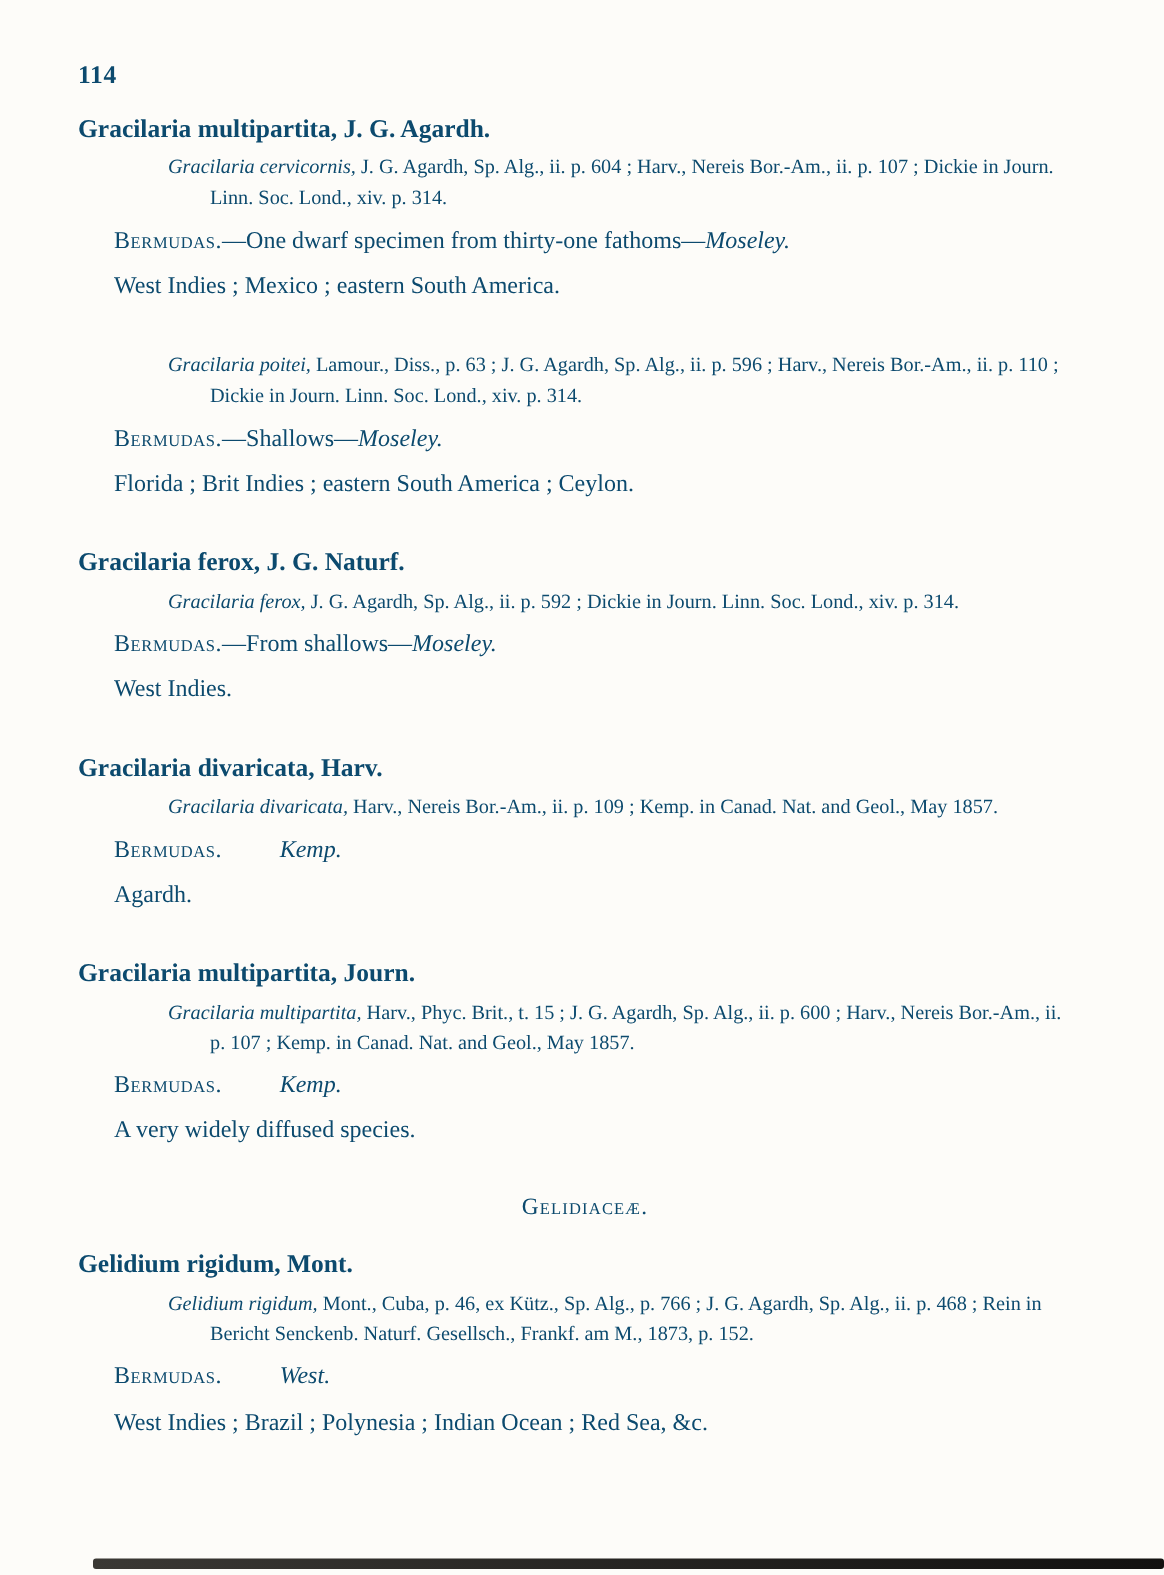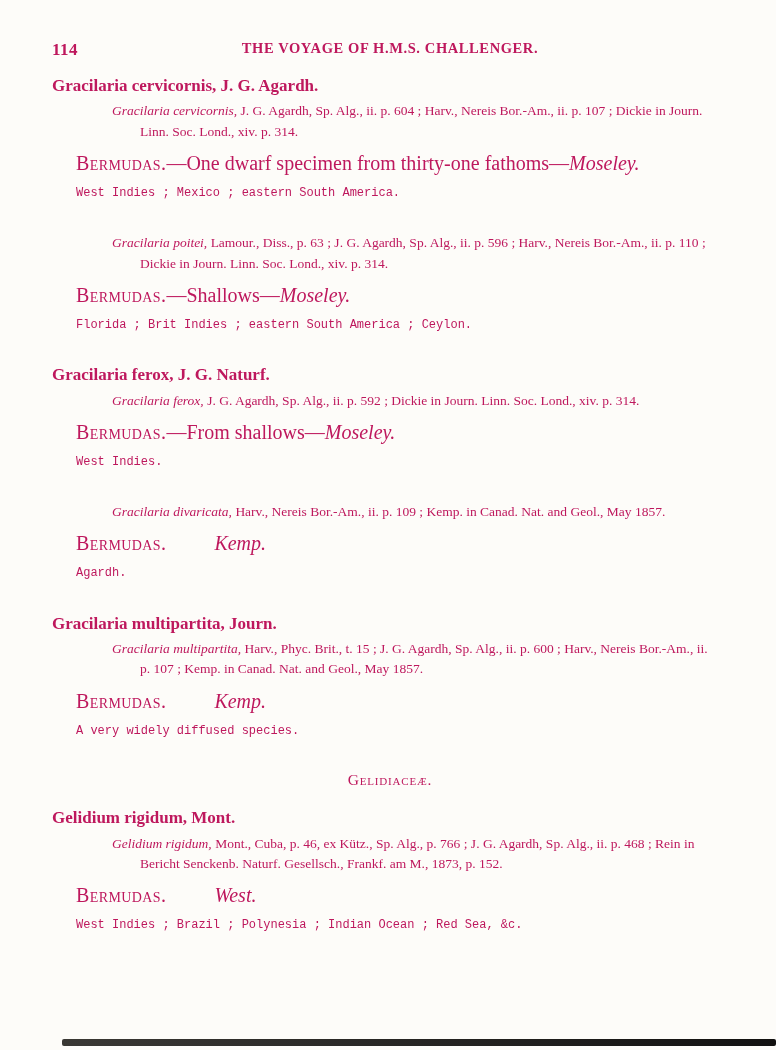--- a/index.html
+++ b/index.html
@@ -7,21 +7,21 @@
     padding: 0;
     background: #d8d6d0;
     font-family: "Liberation Serif", serif;
   }
   .page {
     position: relative;
     width: 776px;
     height: 1050px;
     margin: 0 auto;
     background: #fdfcf9;
-    color: #be185d;
+    color: #0c4a6e;
     box-sizing: border-box;
     padding: 40px 48px 0 52px;
     overflow: hidden;
   }
   .page-header {
     position: relative;
     height: 22px;
     margin-bottom: 14px;
   }
   .page-number {
@@ -52,39 +52,38 @@
     font-size: 13.5px;
     line-height: 1.5;
     margin: 0 14px 7px 0;
     padding-left: 88px;
     text-indent: -28px;
   }
   .citation i {
     font-style: italic;
   }
   .locality {
-    font-size: 20px;
+    font-size: 16px;
     line-height: 1.2;
     margin: 9px 0 11px 24px;
   }
   .smallcaps {
     font-variant: small-caps;
     letter-spacing: 0.4px;
   }
   .collector {
     font-style: italic;
   }
   .collector.gap {
     margin-left: 2.4em;
   }
   .distribution {
-    font-size: 12px;
+    font-size: 16px;
     line-height: 1.2;
     margin: 0 0 0 24px;
-    font-family: Liberation Mono, monospace;
   }
   .section-heading {
     text-align: center;
     font-size: 15.5px;
     font-variant: small-caps;
     font-weight: normal;
     letter-spacing: 0.8px;
     margin: 24px 0 19px 0;
   }
   .scan-edge {
@@ -97,44 +96,44 @@
     border-radius: 2px;
   }
 </style>
 </head>
 <body>
 
 <div class="page">
 
   <div class="page-header">
     <span class="page-number">114</span>
-    <p class="running-title">THE VOYAGE OF H.M.S. CHALLENGER.</p>
   </div>
 
   <section class="entry">
-    <h2 class="species-heading">Gracilaria cervicornis, J. G. Agardh.</h2>
+    <h2 class="species-heading">Gracilaria multipartita, J. G. Agardh.</h2>
     <p class="citation"><i>Gracilaria cervicornis,</i><span> J. G. Agardh, Sp. Alg., ii. p. 604 ; Harv., Nereis Bor.-Am., ii. p. 107 ; Dickie in Journ. Linn. Soc. Lond., xiv. p. 314.</span></p>
     <p class="locality"><span class="smallcaps">Bermudas.</span><span>—One dwarf specimen from thirty-one fathoms—</span><i class="collector">Moseley.</i></p>
     <p class="distribution">West Indies ;  Mexico ;  eastern South America.</p>
   </section>
 
   <section class="entry">
     <p class="citation"><i>Gracilaria poitei,</i><span> Lamour., Diss., p. 63 ; J. G. Agardh, Sp. Alg., ii. p. 596 ; Harv., Nereis Bor.-Am., ii. p. 110 ; Dickie in Journ. Linn. Soc. Lond., xiv. p. 314.</span></p>
     <p class="locality"><span class="smallcaps">Bermudas.</span><span>—Shallows—</span><i class="collector">Moseley.</i></p>
     <p class="distribution">Florida ;  Brit Indies ;  eastern South America ;  Ceylon.</p>
   </section>
 
   <section class="entry">
     <h2 class="species-heading">Gracilaria ferox, J. G. Naturf.</h2>
     <p class="citation"><i>Gracilaria ferox,</i><span> J. G. Agardh, Sp. Alg., ii. p. 592 ; Dickie in Journ. Linn. Soc. Lond., xiv. p. 314.</span></p>
     <p class="locality"><span class="smallcaps">Bermudas.</span><span>—From shallows—</span><i class="collector">Moseley.</i></p>
     <p class="distribution">West Indies.</p>
   </section>
 
   <section class="entry">
+    <h2 class="species-heading">Gracilaria divaricata, Harv.</h2>
     <p class="citation"><i>Gracilaria divaricata,</i><span> Harv., Nereis Bor.-Am., ii. p. 109 ; Kemp. in Canad. Nat. and Geol., May 1857.</span></p>
     <p class="locality"><span class="smallcaps">Bermudas.</span><span></span><i class="collector gap">Kemp.</i></p>
     <p class="distribution">Agardh.</p>
   </section>
 
   <section class="entry">
     <h2 class="species-heading">Gracilaria multipartita, Journ.</h2>
     <p class="citation"><i>Gracilaria multipartita,</i><span> Harv., Phyc. Brit., t. 15 ; J. G. Agardh, Sp. Alg., ii. p. 600 ; Harv., Nereis Bor.-Am., ii. p. 107 ; Kemp. in Canad. Nat. and Geol., May 1857.</span></p>
     <p class="locality"><span class="smallcaps">Bermudas.</span><span></span><i class="collector gap">Kemp.</i></p>
     <p class="distribution">A very widely diffused species.</p>

